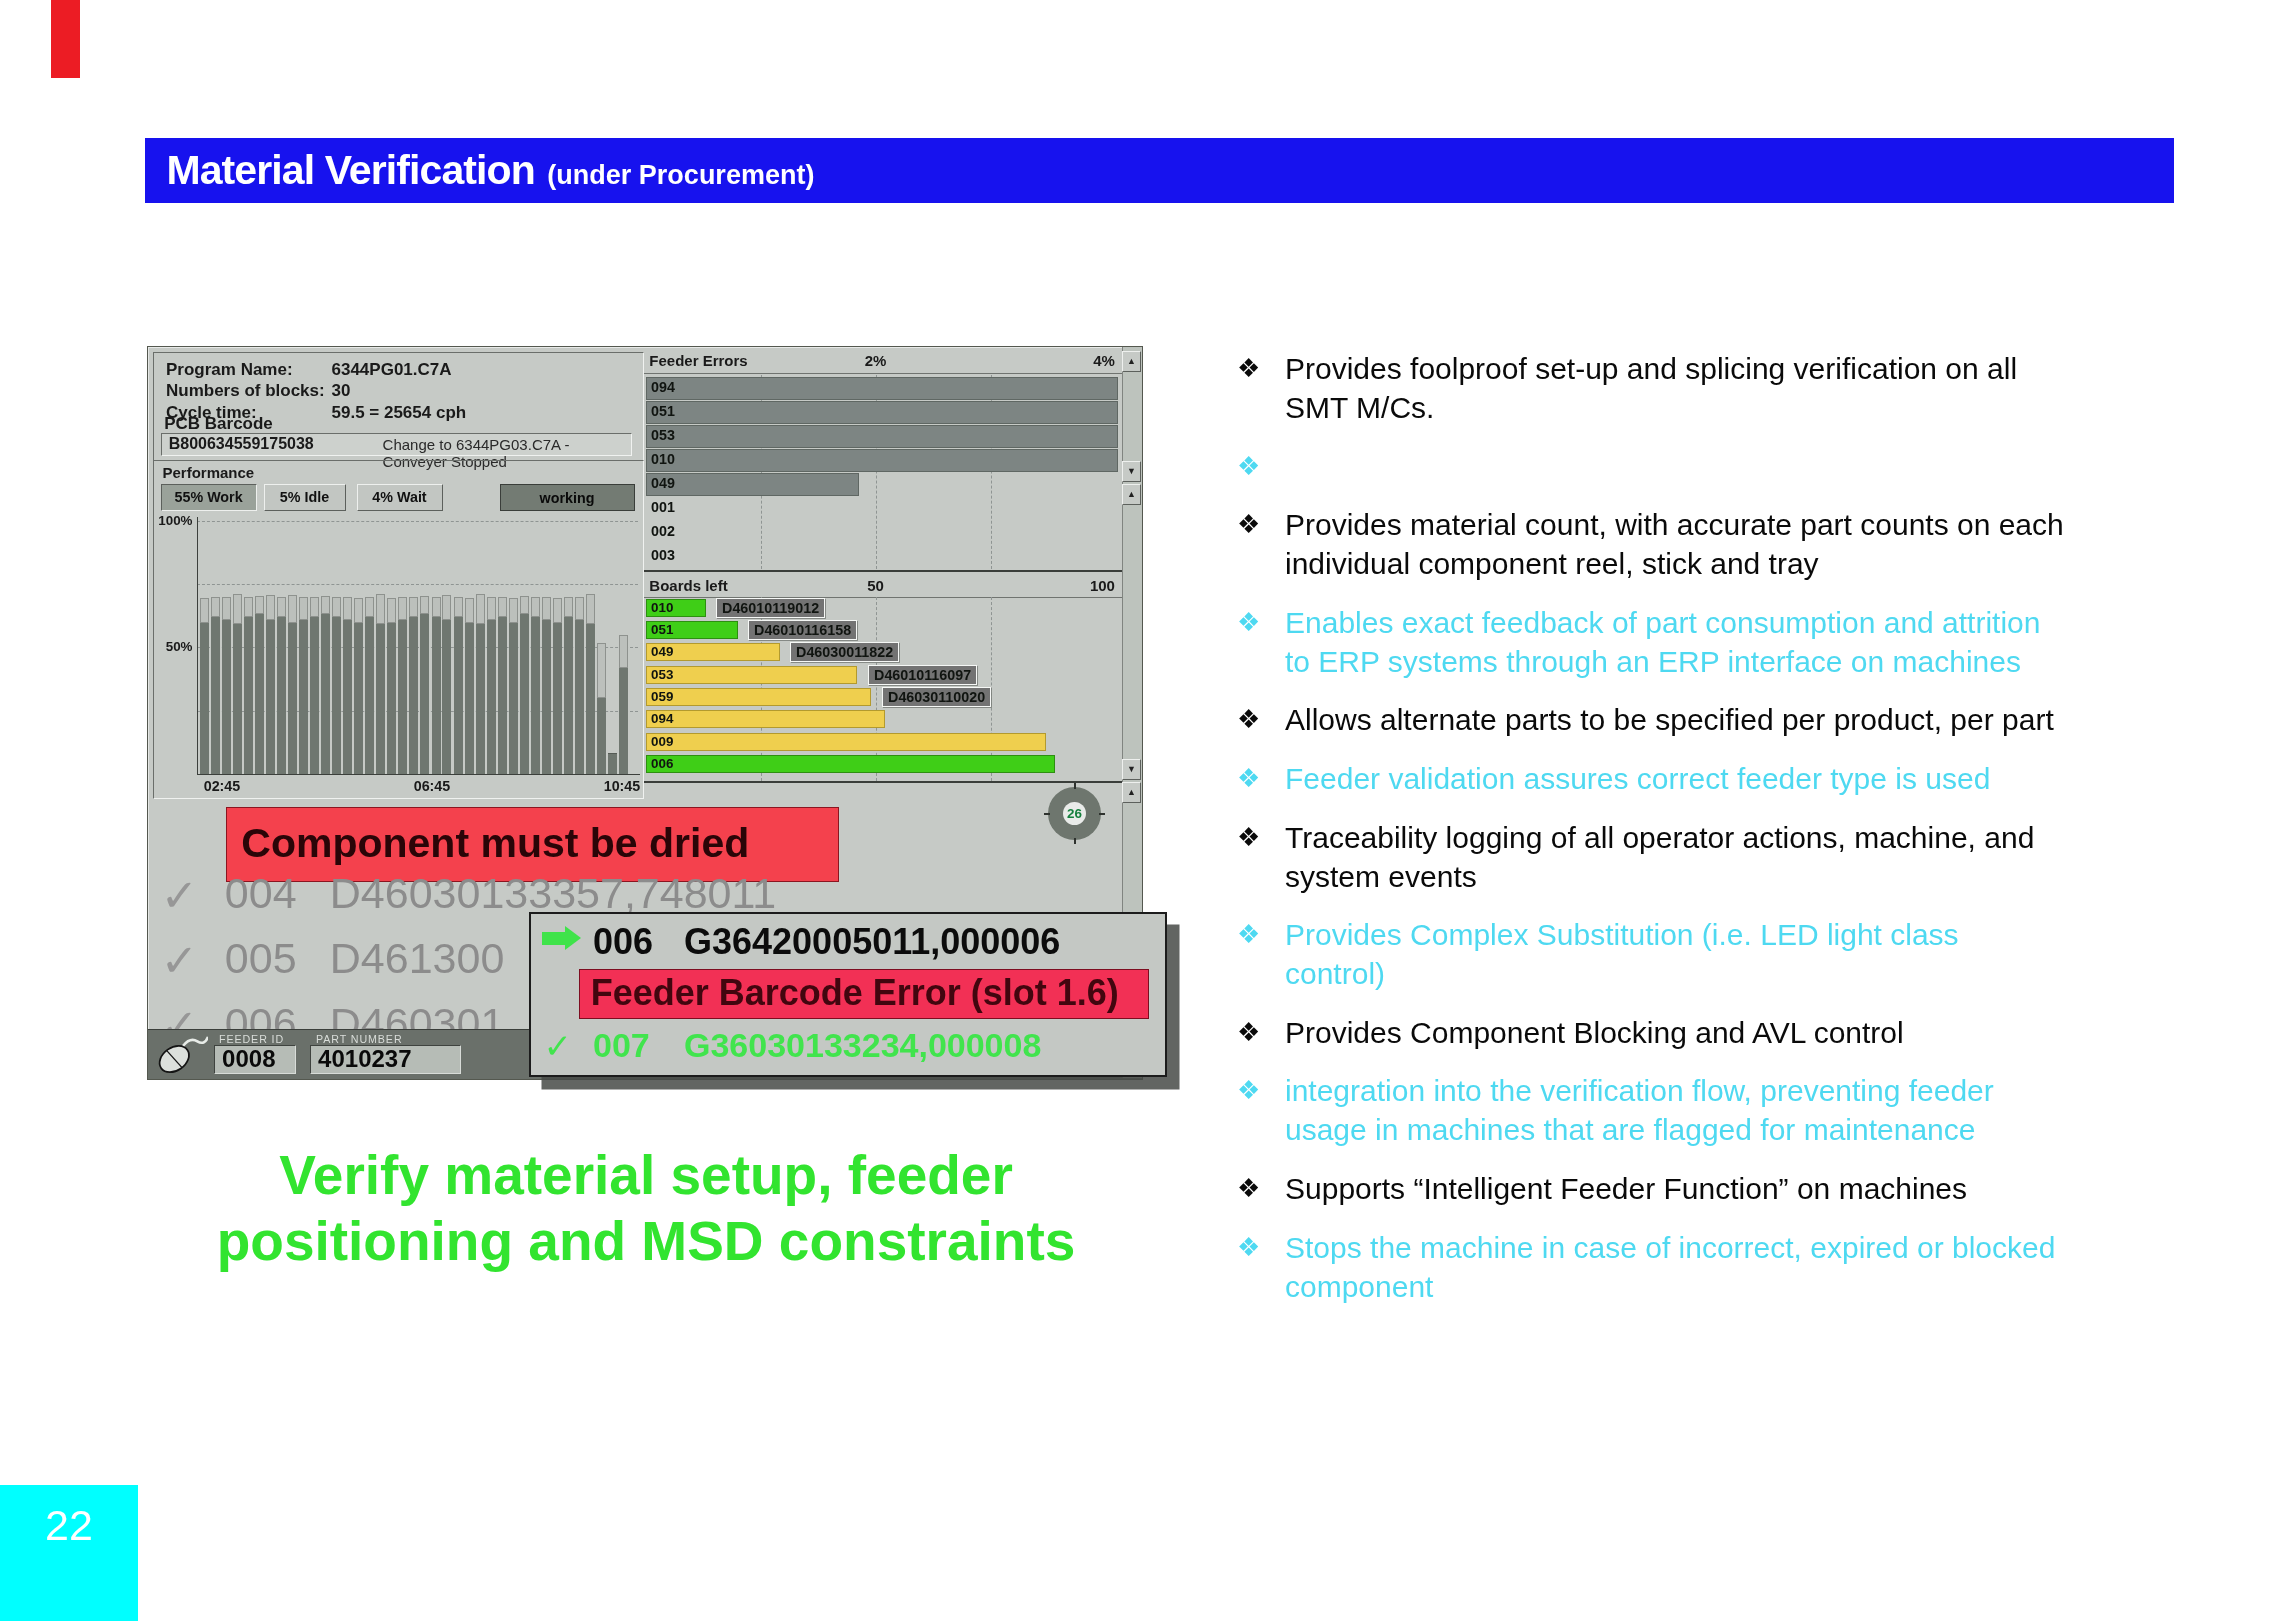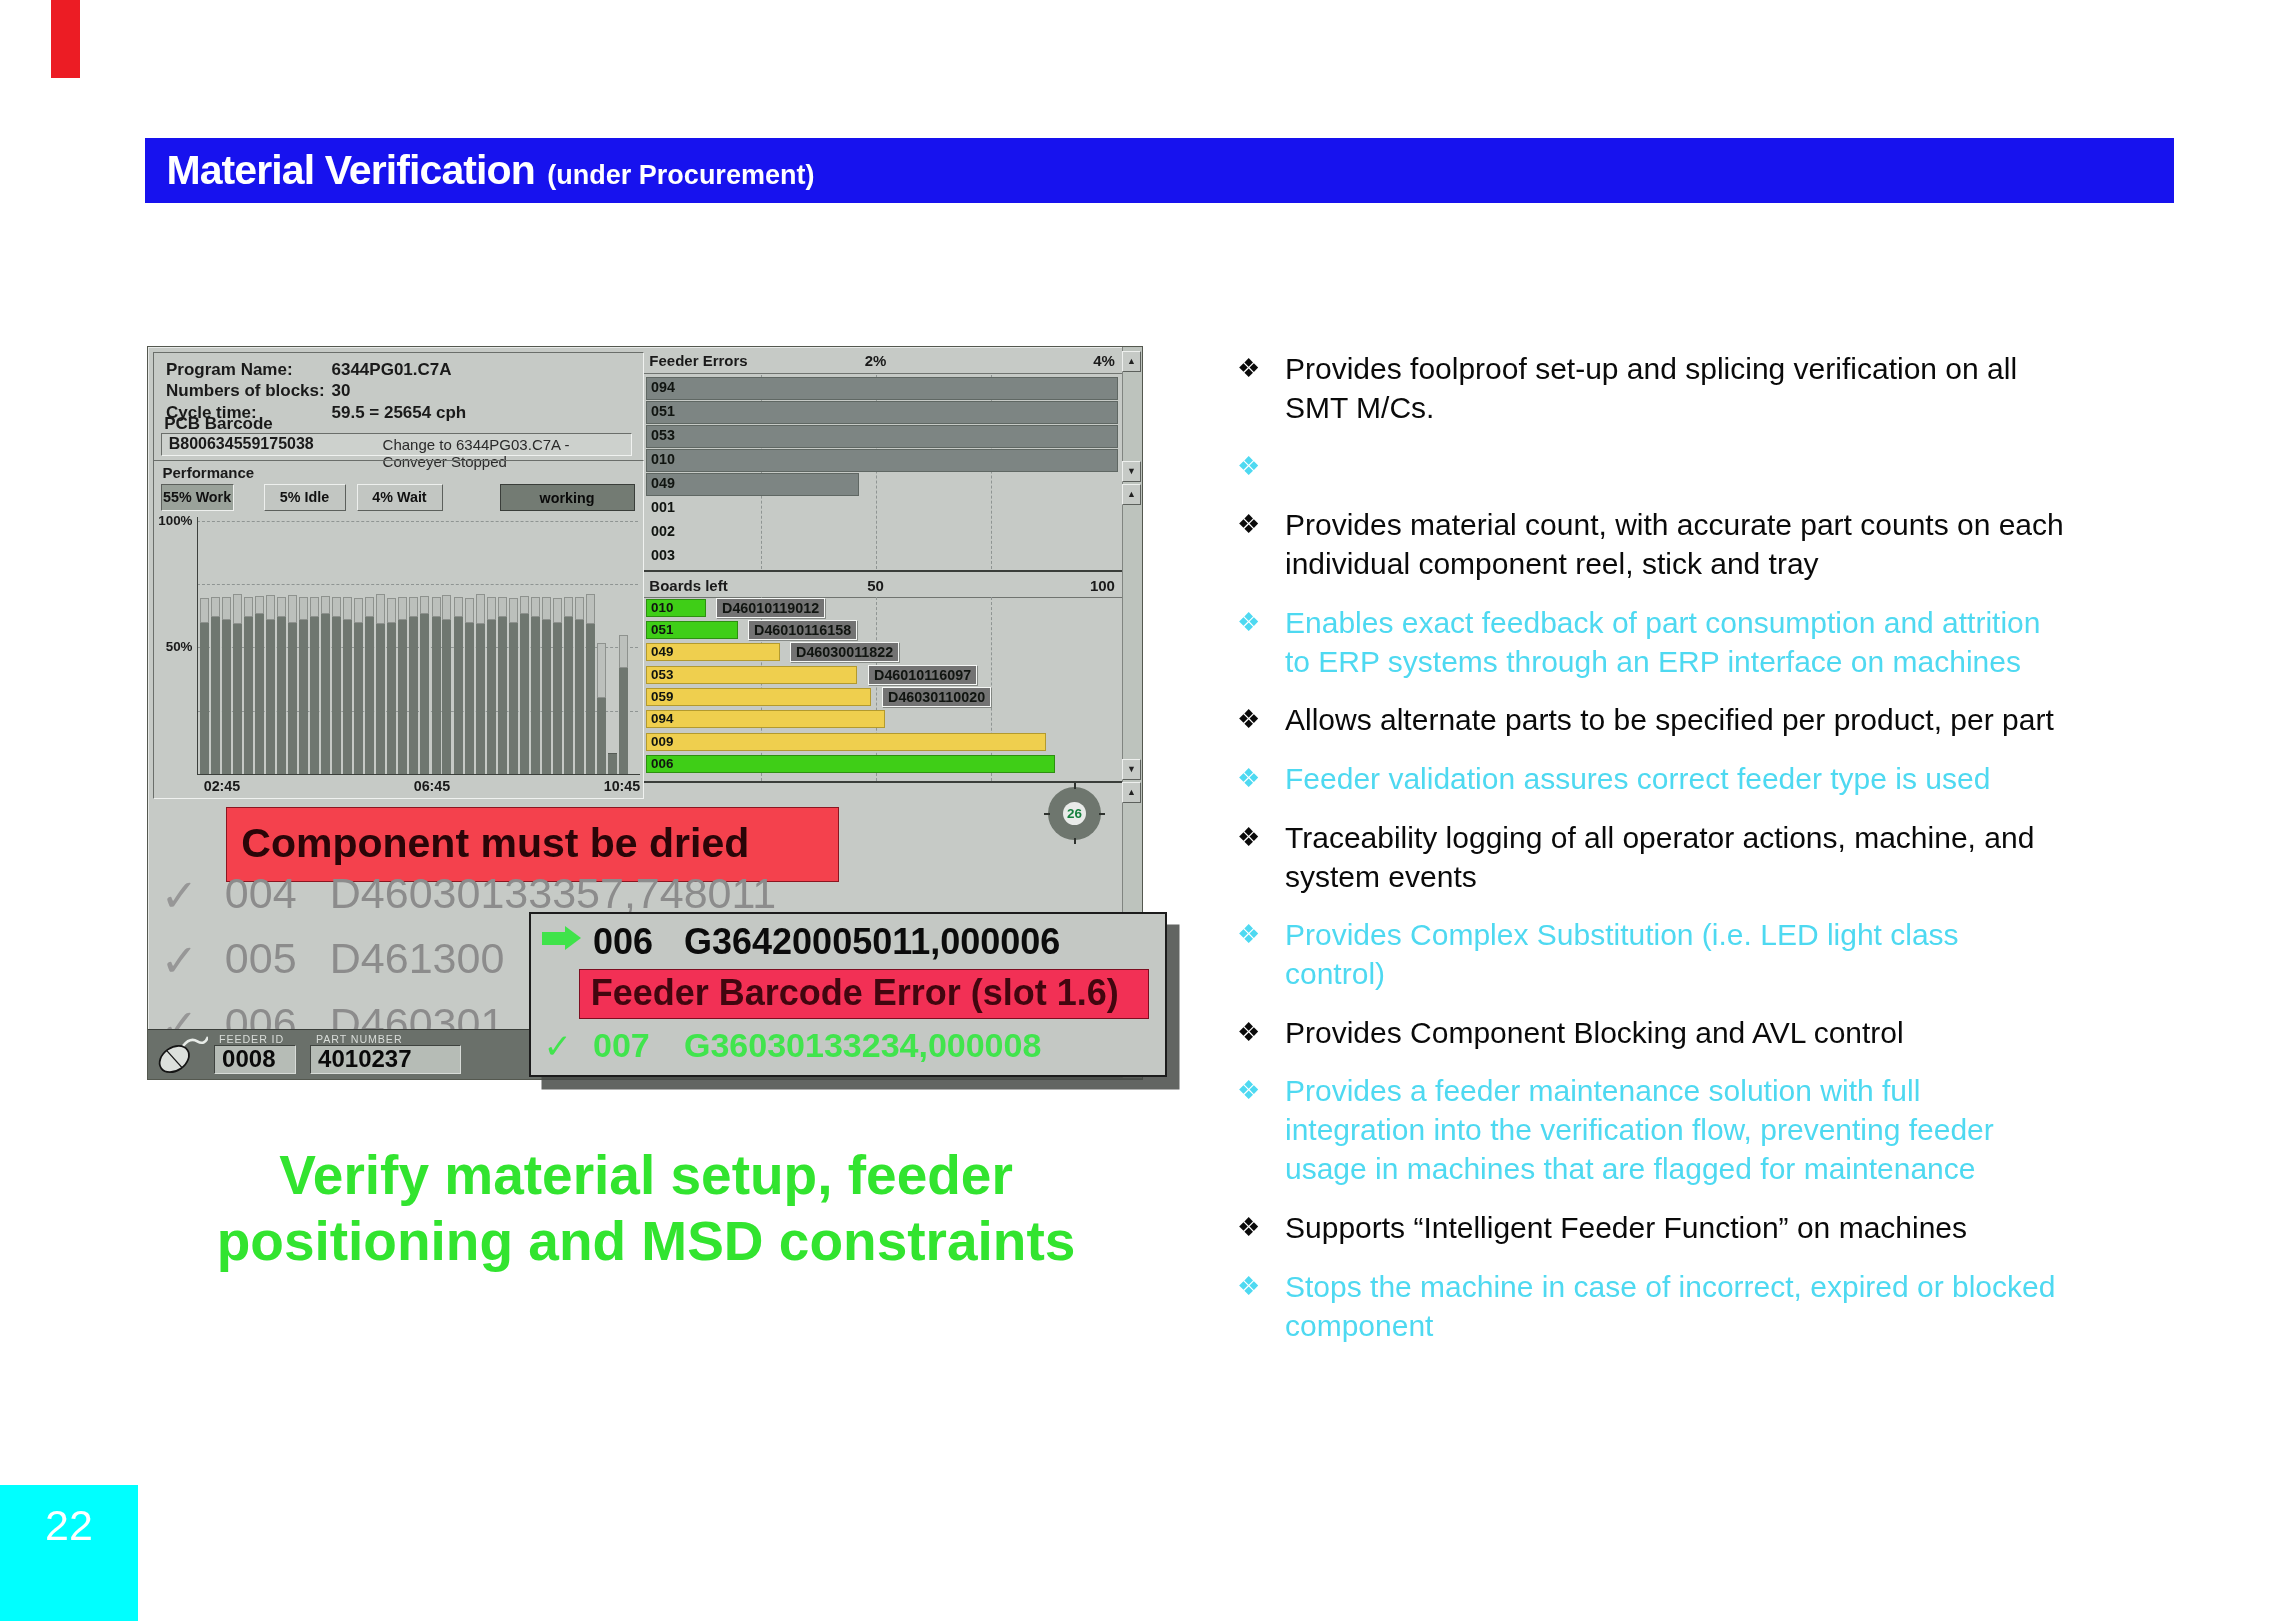--- a/index.html
+++ b/index.html
@@ -133,21 +133,21 @@
       <span class="ip-value" style="top:50px">59.5 = 25654 cph</span>
       <span class="ip-label" style="top:61px;left:10.7px;top:61px">PCB Barcode</span>
       <div class="pcb-field sunken">
         <span class="barcode">B800634559175038</span>
         <span class="changemsg">Change to 6344PG03.C7A - Conveyer Stopped</span>
       </div>
     </div>
 
     <div class="perf-panel sunken">
       <span class="perf-title">Performance</span>
-      <div class="pbtn pressed" style="left:7.1px;width:73px">55% Work</div>
+      <div class="pbtn pressed" style="left:7.1px;width:96px">55% Work</div>
       <div class="pbtn normal" style="left:110px;width:82px">5% Idle</div>
       <div class="pbtn normal" style="left:203px;width:86px">4% Wait</div>
       <div class="pbtn working" style="left:346px;width:135px">working</div>
 
       <span class="ylab" style="top:52px">100%</span>
       <span class="ylab" style="top:178px">50%</span>
       <div class="gridline" style="top:60px"></div>
       <div class="gridline" style="top:123px"></div>
       <div class="gridline" style="top:186px"></div>
       <div class="gridline" style="top:250px"></div>
@@ -456,21 +456,20 @@
       </div>
       <div class="bullet black">
         <span class="diamond">❖</span>
         <div class="btext">
           <div>Provides Component Blocking and AVL control</div>
         </div>
       </div>
       <div class="bullet cyan">
         <span class="diamond">❖</span>
         <div class="btext">
-          <div>Provides a feeder maintenance solution with full</div>
           <div>integration into the verification flow, preventing feeder</div>
           <div>usage in machines that are flagged for maintenance</div>
         </div>
       </div>
       <div class="bullet black">
         <span class="diamond">❖</span>
         <div class="btext">
           <div>Supports “Intelligent Feeder Function” on machines</div>
         </div>
       </div>

